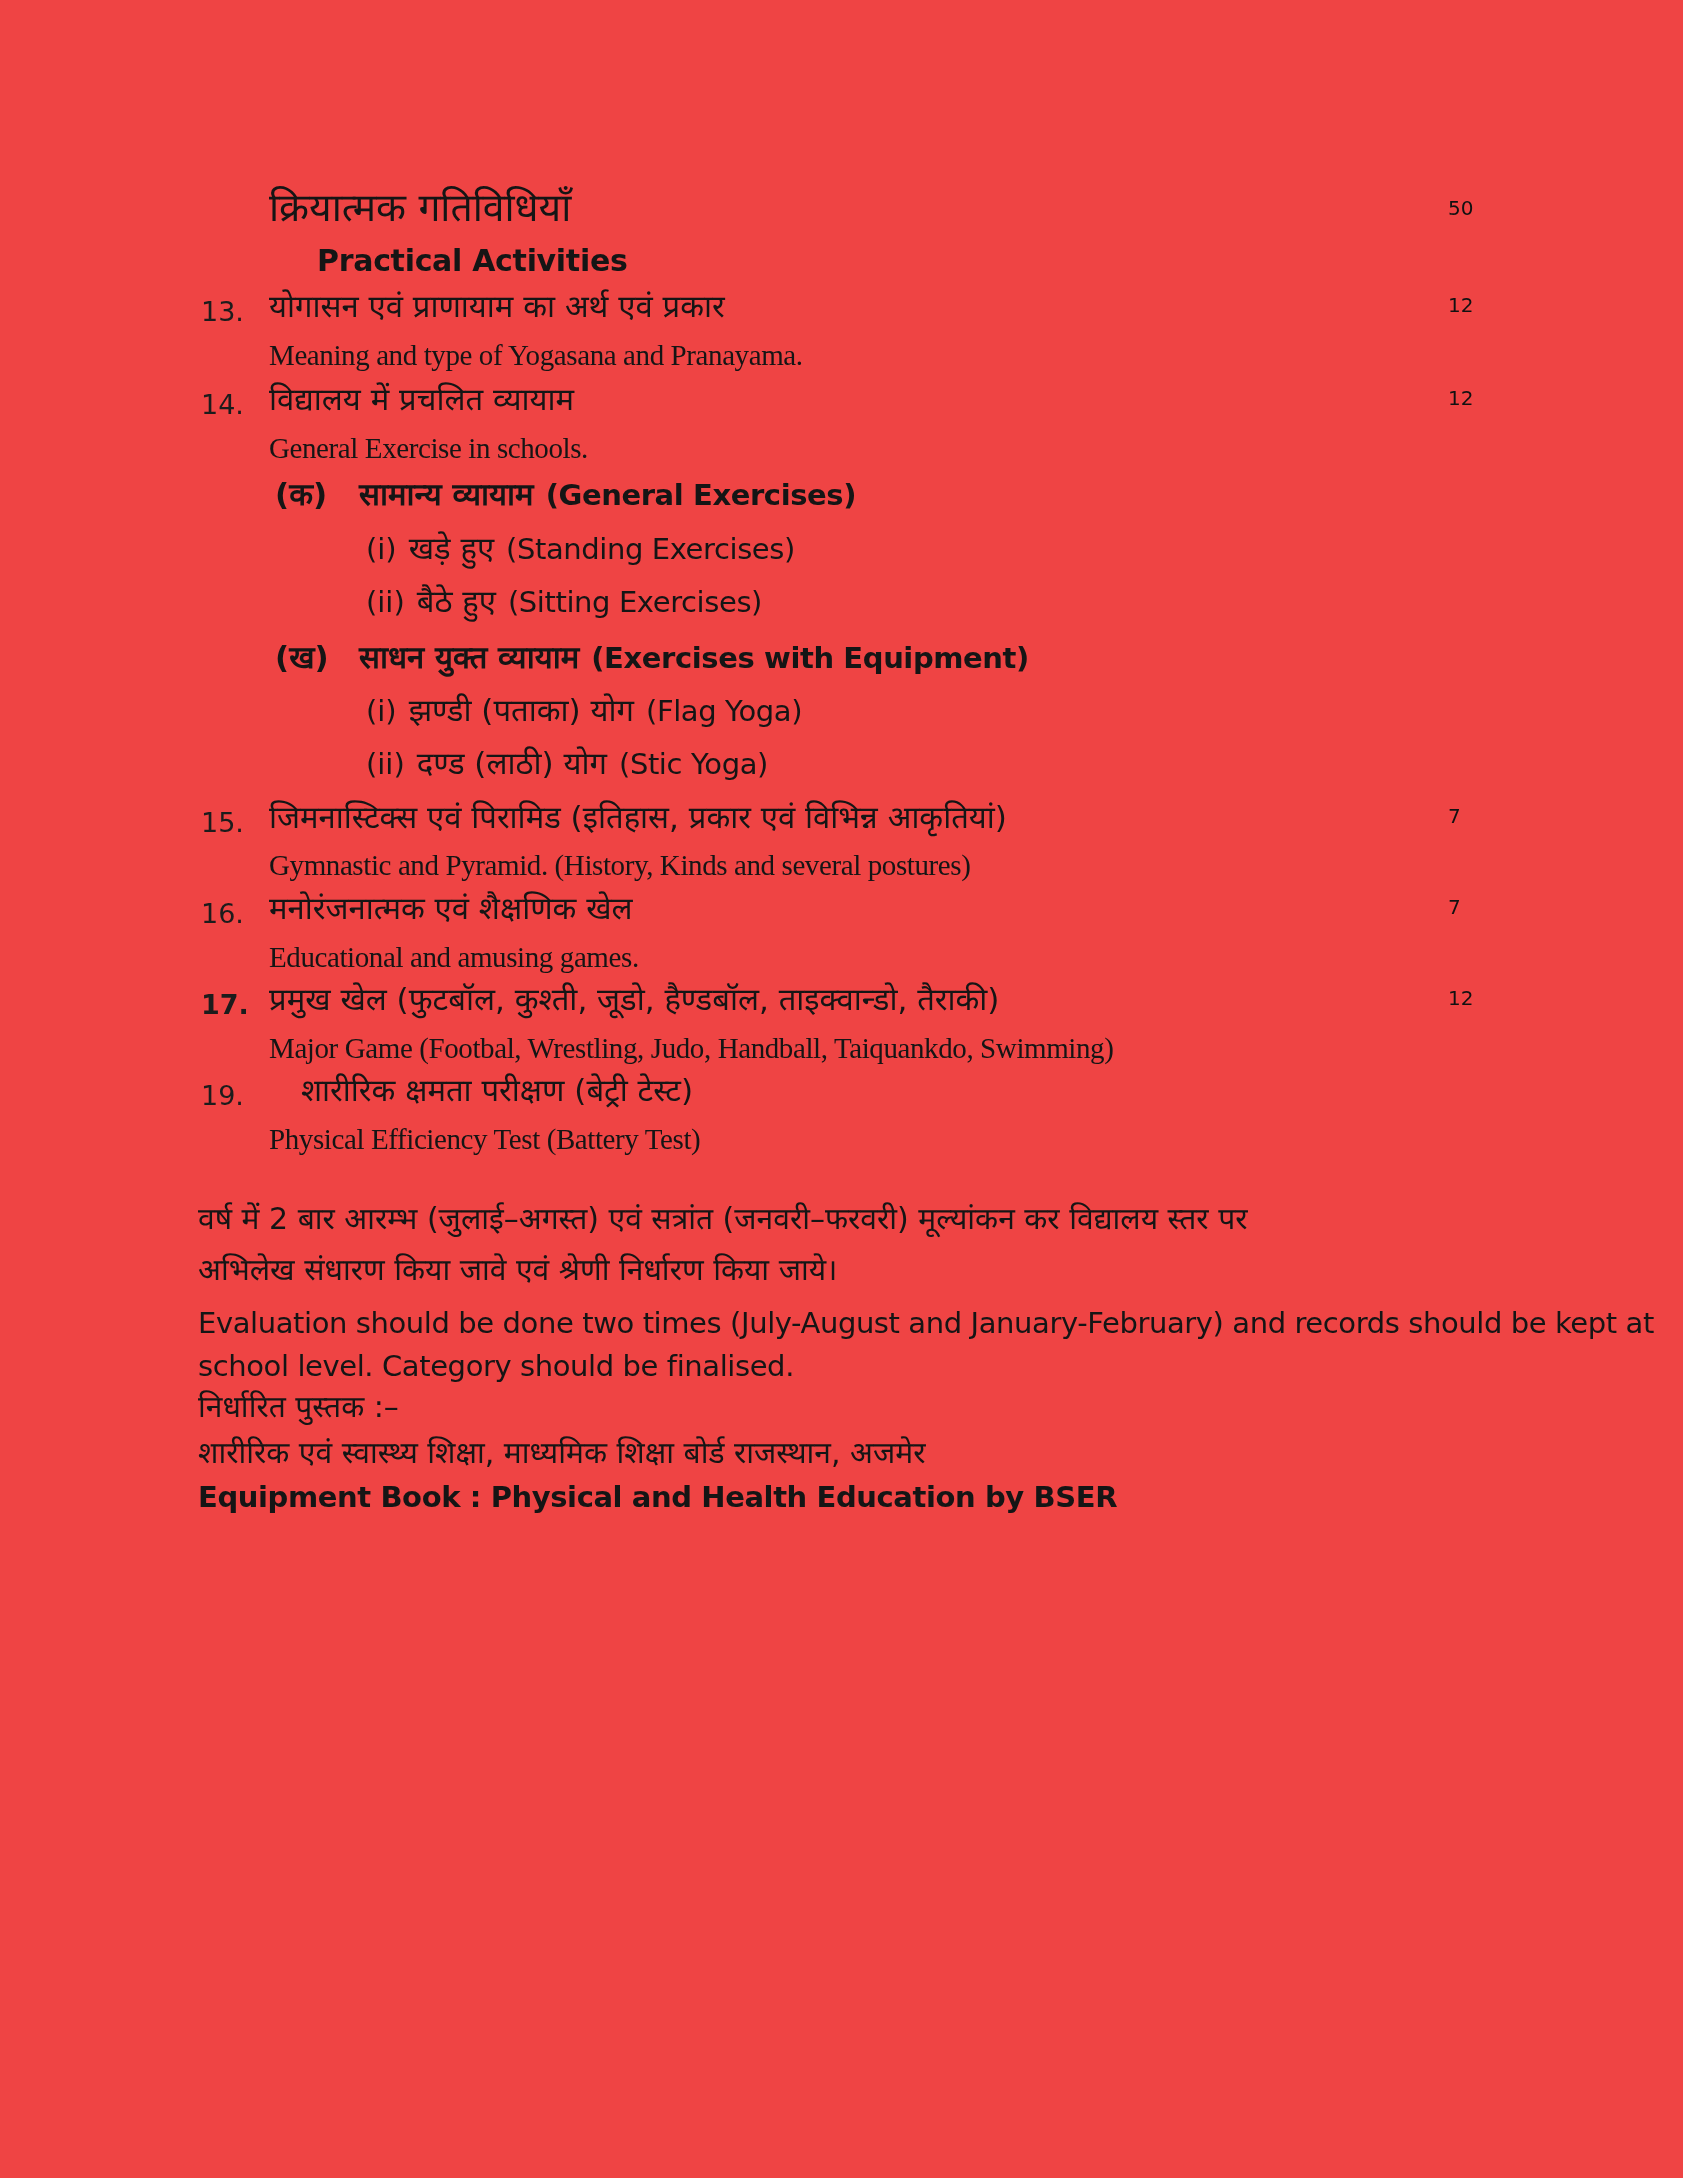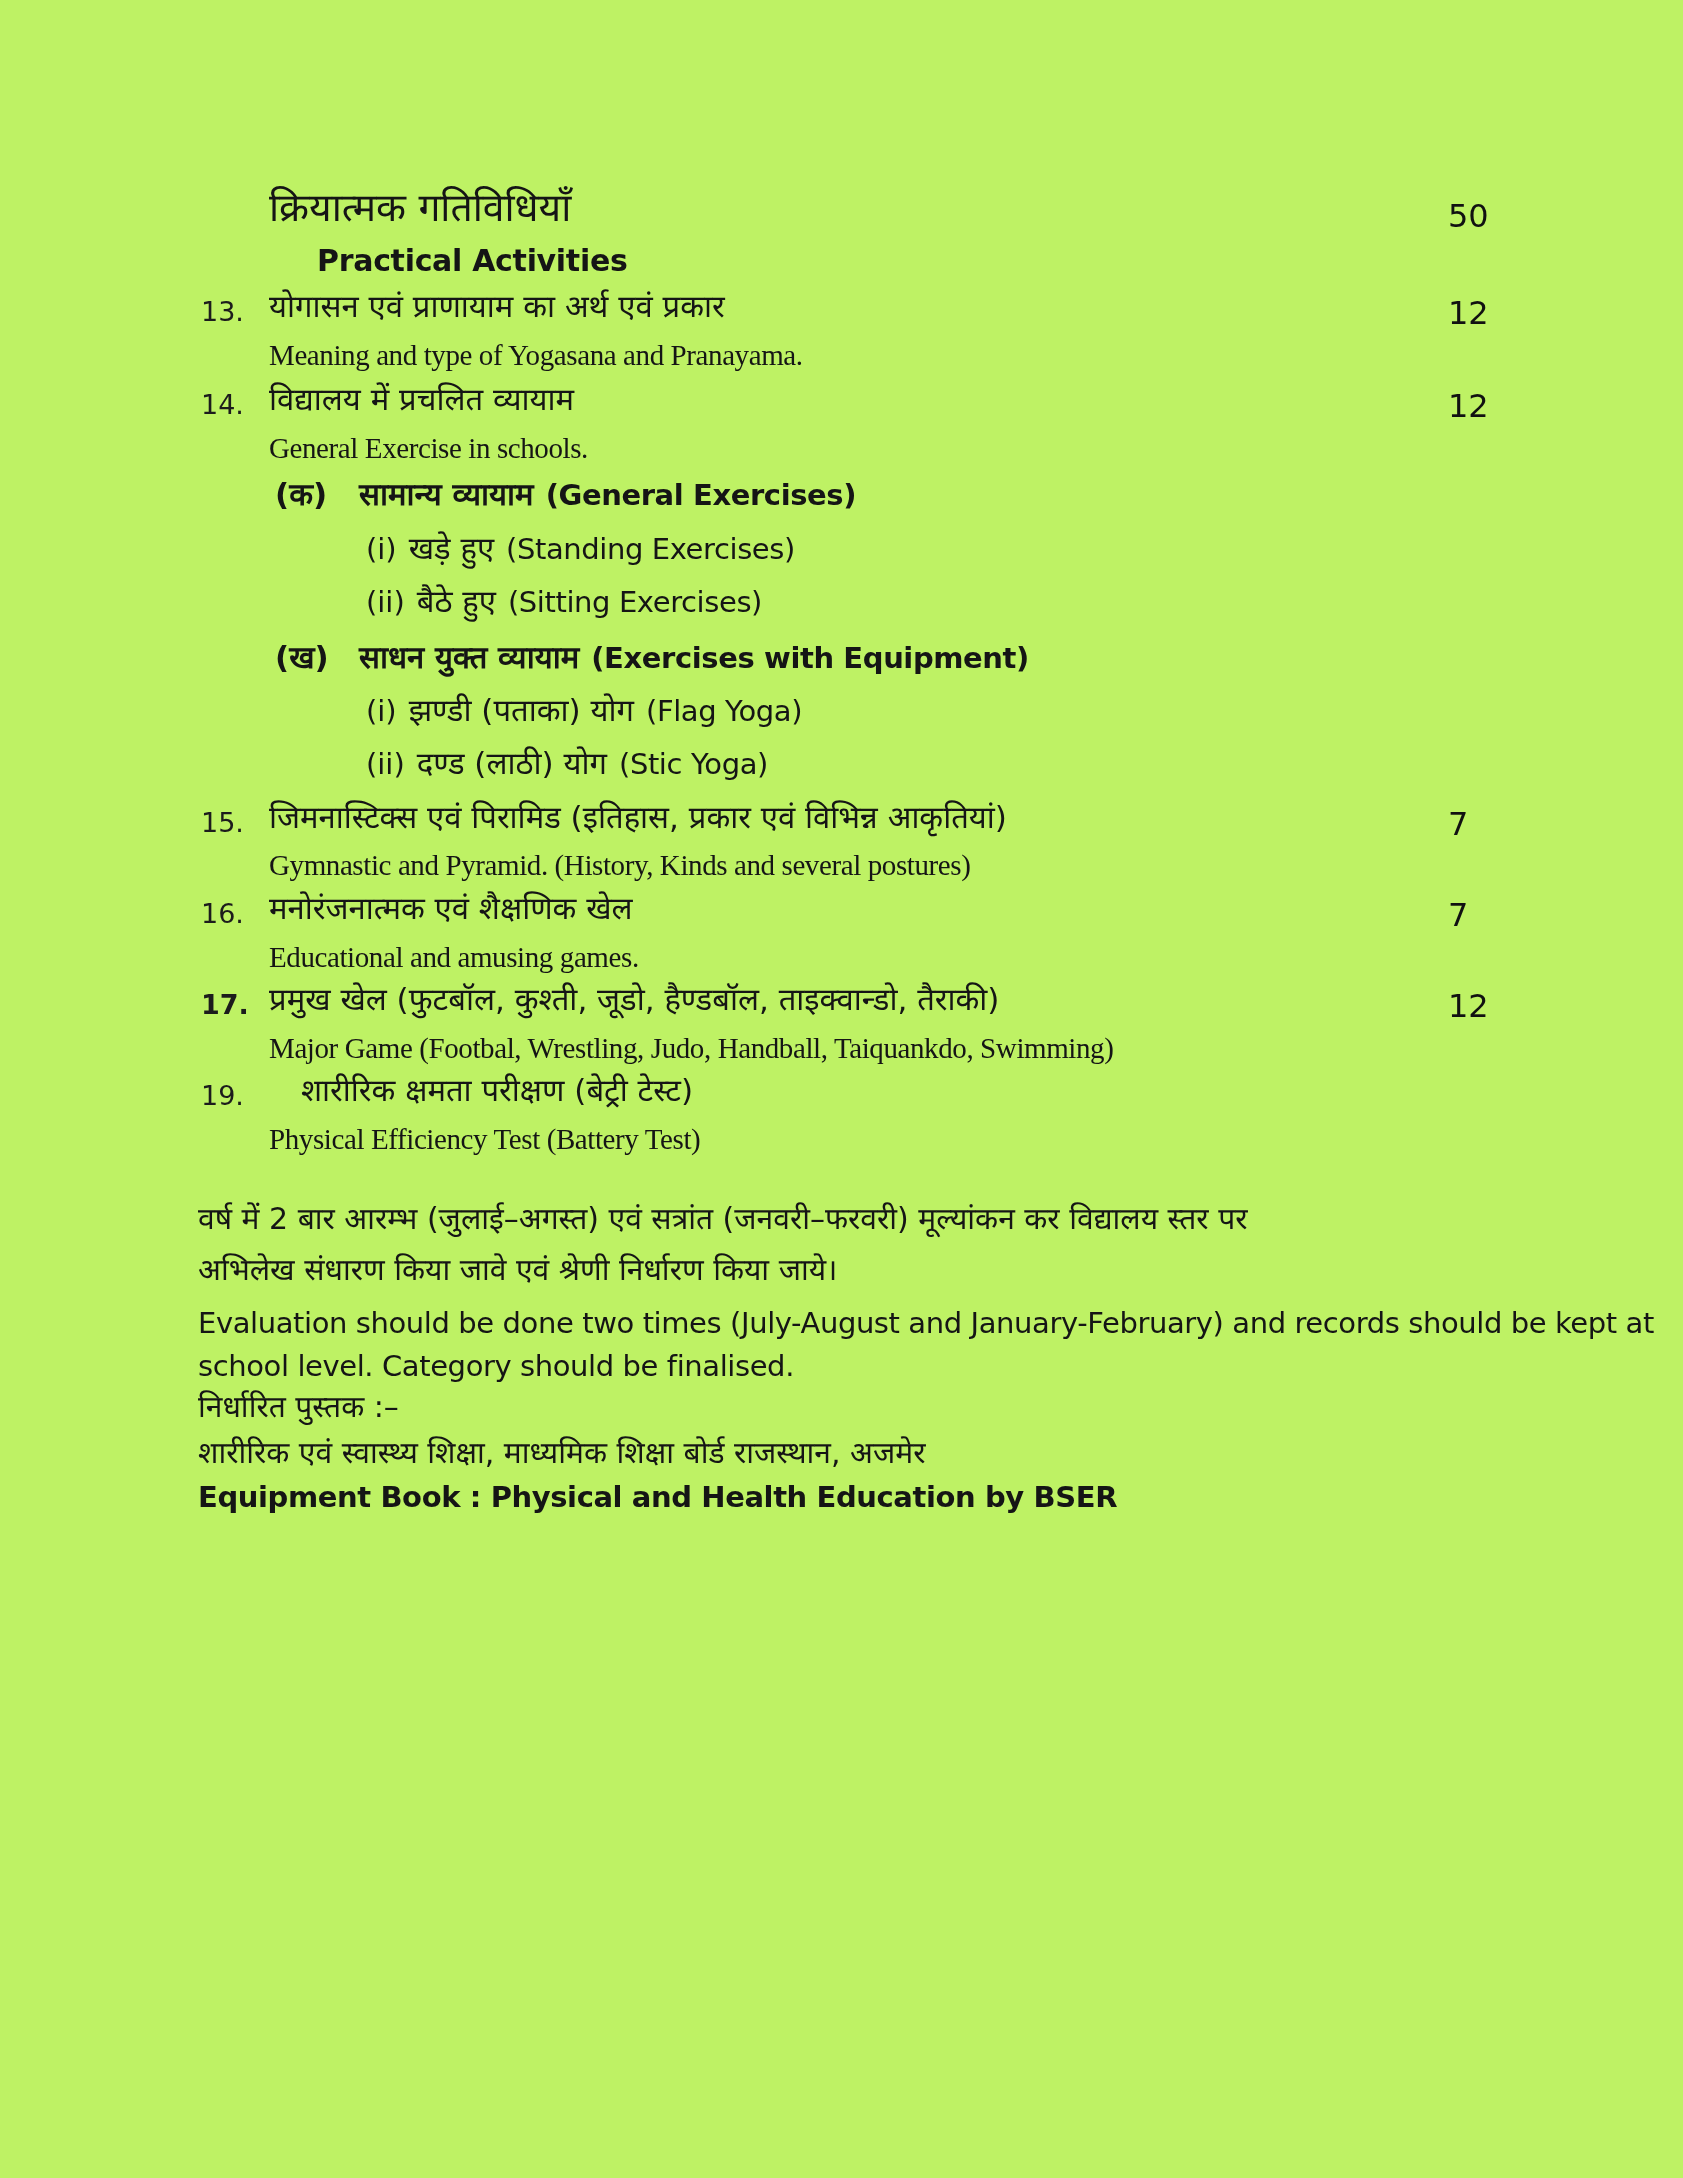--- a/index.html
+++ b/index.html
@@ -1,28 +1,28 @@
 <!DOCTYPE html>
 <html><head>
 <meta charset="utf-8">
 <style>
   html,body{margin:0;padding:0;background:#e8e8e8;}
   .page{
     position:relative;
     width:1683px;height:2178px;
-    background:#bef264;
+    background:#ef4444;
     font-family:"DejaVu Sans",sans-serif;
     color:#151515;
     overflow:hidden;
   }
   .abs{position:absolute;white-space:nowrap;line-height:1.25;}
   .hi{font-size:31px;}
   .en{font-size:29px;letter-spacing:-0.4px;font-family:Liberation Serif, serif;}
   .num{font-size:27px;color:#1c1c1c;}
-  .marks{font-size:32px;color:#111;text-align:right;}
+  .marks{font-size:20px;color:#111;text-align:right;}
   .bold{font-weight:bold;}
   .heading-hi{font-size:39px;}
   .heading-en{font-size:30px;font-weight:bold;letter-spacing:-0.3px;}
   .sub-label{font-size:31px;font-weight:bold;}
   .sub-hi{font-size:31px;font-weight:bold;}
   .sub-en{font-size:29px;font-weight:bold;margin-left:12px;letter-spacing:-0.4px;}
   .pt-label{font-size:29px;margin-right:12px;}
   .pt-hi{font-size:31px;margin-right:12px;}
   .pt-en{font-size:29px;letter-spacing:-0.4px;}
   .note{font-size:30px;}

